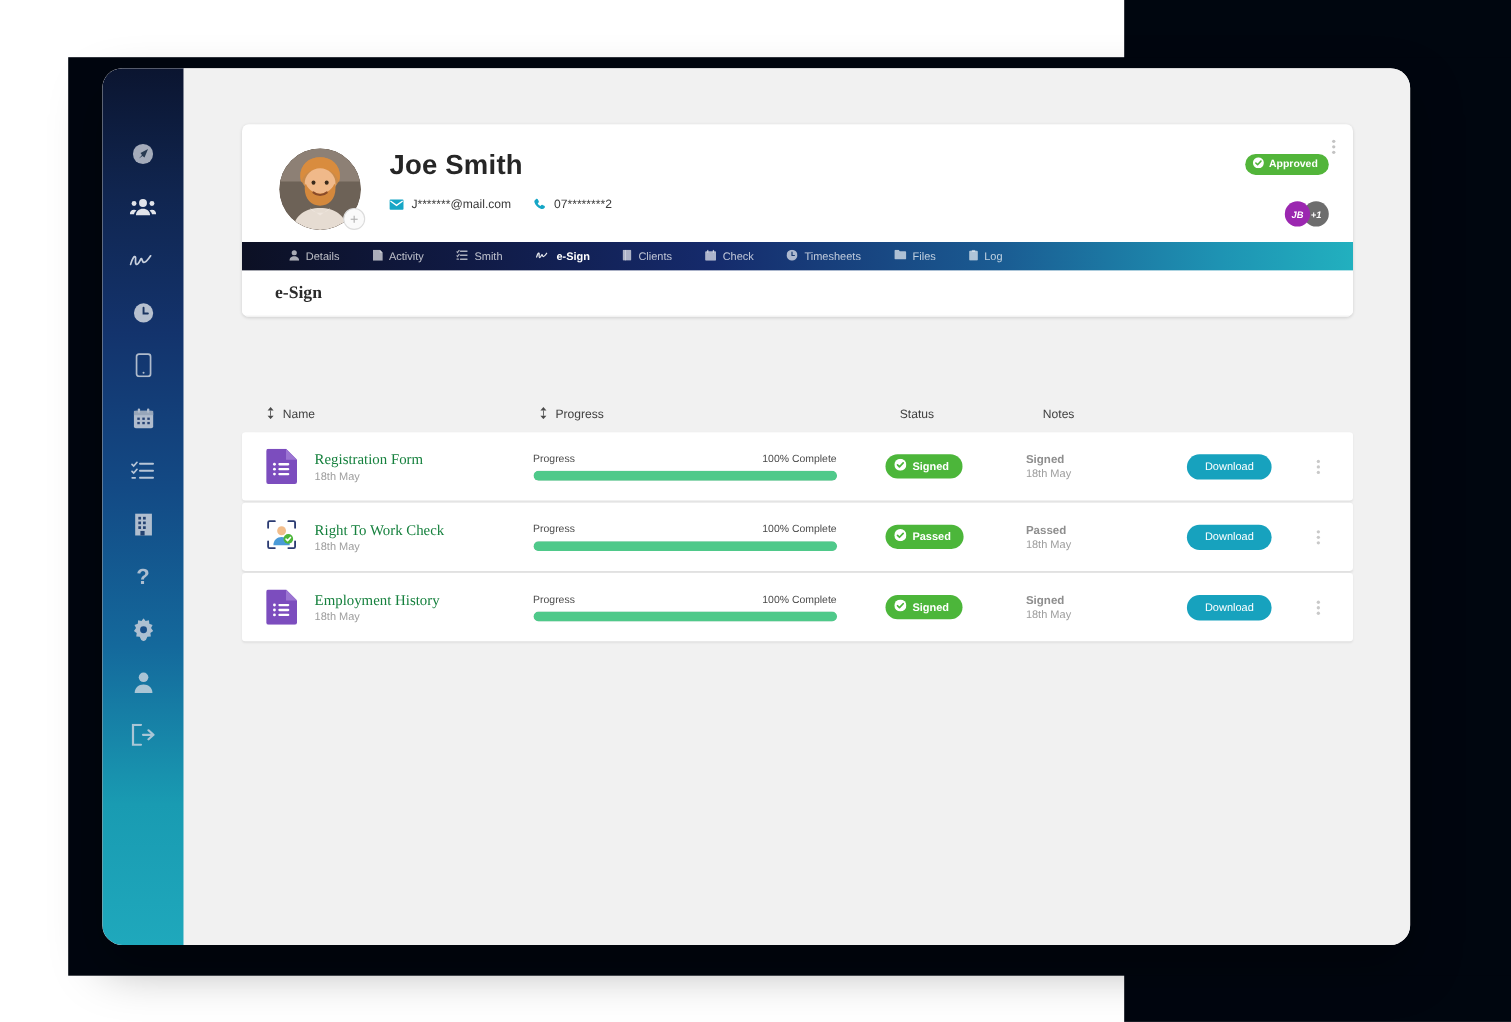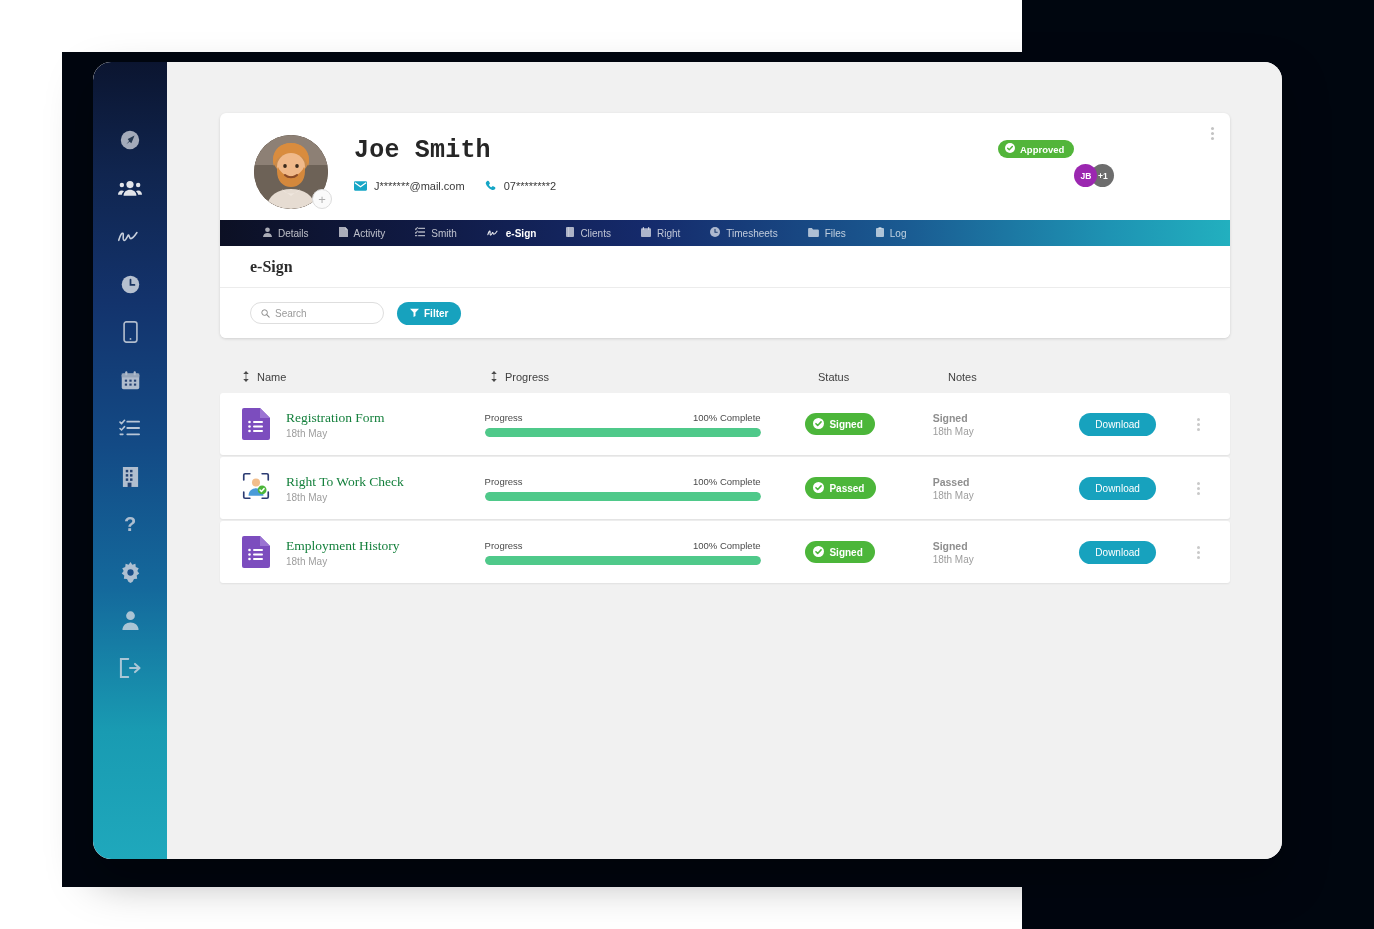--- a/index.html
+++ b/index.html
@@ -87,44 +87,44 @@
   #avatar svg { display:block; width: 74px; height: 74px; }
   #avatar-add {
     position: absolute; right: -4px; bottom: 0px;
     width: 20px; height: 20px; border-radius: 50%;
     background: #fafafa; border: 1px solid #dcdcdc;
     display: flex; align-items: center; justify-content: center;
     color: #aeaeae; font-size: 13px; line-height: 1;
   }
   #profile-text { margin-left: 26px; padding-top: 5px; flex: 1; }
   #profile-name {
-    font-family: Liberation Mono, monospace;
+    font-family: Liberation Sans, sans-serif;
     font-weight: bold; font-size: 25px; color: #262626;
     letter-spacing: .2px;
   }
   #profile-sub { font-size: 10px; color: #9b9b9b; margin-top: 3px; }
   #contact-row { display: flex; gap: 20px; margin-top: 15px; align-items: center; }
   .contact { display: flex; align-items: center; gap: 7px; font-size: 11px; color: #3a3a3a; }
   .contact .ic { color: #16a6c6; display: flex; }
 
   #profile-right {
     width: 210px; padding-top: 9px;
-    display: flex; flex-direction: row; align-items: flex-start;
+    display: flex; flex-direction: column; align-items: flex-end;
   }
   #approved-badge {
     display: inline-flex; align-items: center; gap: 5px;
     background: #52b53a; color: #fff;
     font-size: 9.5px; font-weight: bold;
     border-radius: 10px; padding: 3px 10px 3px 7px;
   }
   #avatar-stack { display: flex; align-items: center; margin-top: 24px; }
   .mini-av {
     width: 23px; height: 23px; border-radius: 50%;
     display: flex; align-items: center; justify-content: center;
-    font-size: 8.5px; font-weight: bold; color: #fff;
+    font-size: 8.5px; font-weight: bold; color: #fff; font-style: italic;
   }
   #mini-av-1 { background: #9b27b0; z-index: 2; }
   #mini-av-2 { background: #6d6d6d; margin-left: -6px; }
 
   #card-kebab {
     position: absolute; right: 16px; top: 14px;
     display: flex; flex-direction: column; gap: 2px;
     cursor: pointer;
   }
   #card-kebab i { width: 3px; height: 3px; background: #c3c3c3; border-radius: 50%; display:block;}
@@ -490,21 +490,21 @@
                 <rect x="2.5" y="0" width="1" height="11" fill="#ffffff" opacity=".5"></rect>
               </svg></span>
           <span>Clients</span>
         </div>
         <div class="tab">
           <span><svg width="10" height="10" viewBox="0 0 11 11">
                 <rect y="1.5" width="11" height="9.5" rx="1" fill="currentColor"></rect>
                 <rect x="2" width="1.3" height="3" fill="currentColor"></rect>
                 <rect x="7.7" width="1.3" height="3" fill="currentColor"></rect>
               </svg></span>
-          <span>Right</span>
+          <span>Check</span>
         </div>
         <div class="tab">
           <span><svg width="10" height="10" viewBox="0 0 11 11">
                 <circle cx="5.5" cy="5.5" r="5.5" fill="currentColor"></circle>
                 <path d="M5.5 2.5v3.3h2.4" stroke="#1c3c6e" stroke-width="1.2" fill="none" stroke-linecap="round"></path>
               </svg></span>
           <span>Timesheets</span>
         </div>
         <div class="tab">
           <span><svg width="11" height="9" viewBox="0 0 12 10">
@@ -518,39 +518,20 @@
                 <rect x="2.7" y="0" width="3.6" height="2.2" rx=".8" fill="#ffffff" opacity=".6"></rect>
               </svg></span>
           <span>Log</span>
         </div>
       </div>
 
       <div id="esign-head">
         <div id="esign-title">e-Sign</div>
       </div>
 
-      <div id="toolbar">
-        <div id="search-box">
-          <span>
-            <svg width="9" height="9" viewBox="0 0 11 11">
-                <circle cx="4.4" cy="4.4" r="3.4" stroke="#8a8a8a" stroke-width="1.2" fill="none"></circle>
-                <path d="M7 7l3 3" stroke="#8a8a8a" stroke-width="1.3" stroke-linecap="round"></path>
-              </svg>
-          </span>
-          <input id="search-input" type="text" placeholder="Search" style="">
-        </div>
-        <button id="filter-btn">
-          <span>
-            <svg width="9" height="9" viewBox="0 0 11 11">
-                <path d="M0 .8h11L6.7 5.6v4.2L4.3 11V5.6z" fill="#fff"></path>
-              </svg>
-          </span>
-          <span>Filter</span>
-        </button>
-      </div>
     </div>
 
     <div id="table">
       <div id="table-head">
         <div class="th col-name">
           <span class="sort">
             <svg width="8" height="11" viewBox="0 0 8 12">
                 <path d="M4 0l3 3.4H1z" fill="#4a4a4a"></path>
                 <path d="M4 12l3-3.4H1z" fill="#4a4a4a"></path>
                 <path d="M3.6 3.4h.8v5.2h-.8z" fill="#4a4a4a"></path>

